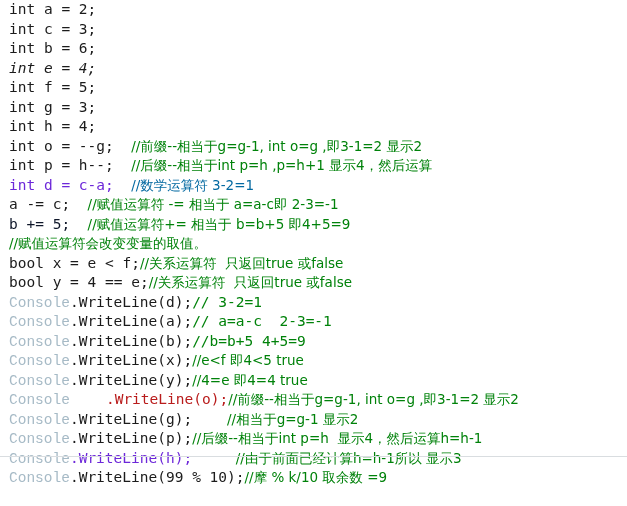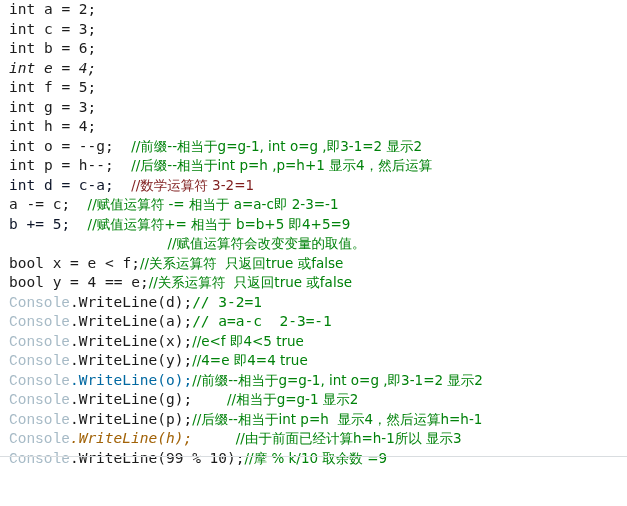--- a/index.html
+++ b/index.html
@@ -63,30 +63,31 @@
   <div id="code-lines">
       <div class="code-line" style="height: 19.5px; line-height: 19.5px;"><span class="tok-code" style="color: rgb(27, 27, 27);">int a = 2;</span></div>
       <div class="code-line" style="height: 19.5px; line-height: 19.5px;"><span class="tok-code" style="color: rgb(27, 27, 27);">int c = 3;</span></div>
       <div class="code-line" style="height: 19.5px; line-height: 19.5px;"><span class="tok-code" style="color: rgb(27, 27, 27);">int b = 6;</span></div>
       <div class="code-line" style="height: 19.5px; line-height: 19.5px; font-style: italic;"><span class="tok-code" style="color: rgb(27, 27, 27);">int e = 4;</span></div>
       <div class="code-line" style="height: 19.5px; line-height: 19.5px;"><span class="tok-code" style="color: rgb(27, 27, 27);">int f = 5;</span></div>
       <div class="code-line" style="height: 19.5px; line-height: 19.5px;"><span class="tok-code" style="color: rgb(27, 27, 27);">int g = 3;</span></div>
       <div class="code-line" style="height: 19.5px; line-height: 19.5px;"><span class="tok-code" style="color: rgb(27, 27, 27);">int h = 4;</span></div>
       <div class="code-line" style="height: 19.5px; line-height: 19.5px;"><span class="tok-code" style="color: rgb(27, 27, 27);">int o = --g;  </span><span class="tok-comment cjk" style="color: rgb(0, 130, 10);">//前缀--相当于g=g-1, int o=g ,即3-1=2 显示2</span></div>
       <div class="code-line" style="height: 19.5px; line-height: 19.5px;"><span class="tok-code" style="color: rgb(27, 27, 27); text-align: center;">int p = h--;  </span><span class="tok-comment cjk" style="color: rgb(0, 130, 10);">//后缀--相当于int p=h ,p=h+1 显示4，然后运算</span></div>
-      <div class="code-line" style="height: 19.5px; line-height: 19.5px;"><span class="tok-code" style="color: #0f172a;">int d = c-a;  </span><span class="tok-comment cjk" style="color: #7f1d1d;">//数学运算符 3-2=1</span></div>
+      <div class="code-line" style="height: 19.5px; line-height: 19.5px;"><span class="tok-code" style="color: #6d28d9;">int d = c-a;  </span><span class="tok-comment cjk" style="color: #0369a1;">//数学运算符 3-2=1</span></div>
       <div class="code-line" style="height: 19.5px; line-height: 19.5px;"><span class="tok-code" style="color: rgb(27, 27, 27);">a -= c;  </span><span class="tok-comment cjk" style="color: rgb(0, 130, 10);">//赋值运算符 -= 相当于 a=a-c即 2-3=-1</span></div>
       <div class="code-line" style="height: 19.5px; line-height: 19.5px;"><span class="tok-code" style="color: #0f172a;">b += 5;  </span><span class="tok-comment cjk" style="color: rgb(0, 130, 10);">//赋值运算符+= 相当于 b=b+5 即4+5=9</span></div>
-      <div class="code-line" style="height: 19.5px; line-height: 19.5px; text-align: center;"><span class="tok-comment cjk" style="color: rgb(0, 130, 10);">//赋值运算符会改变变量的取值。</span></div>
+      <div class="code-line" style="height: 19.5px; line-height: 19.5px;"><span class="tok-comment cjk" style="color: rgb(0, 130, 10);">//赋值运算符会改变变量的取值。</span></div>
       <div class="code-line" style="height: 19.5px; line-height: 19.5px;"><span class="tok-code" style="color: rgb(27, 27, 27);">bool x = e &lt; f;</span><span class="tok-comment cjk" style="color: rgb(0, 130, 10);">//关系运算符  只返回true 或false</span></div>
       <div class="code-line" style="height: 19.5px; line-height: 19.5px;"><span class="tok-code" style="color: rgb(27, 27, 27);">bool y = 4 == e;</span><span class="tok-comment cjk" style="color: rgb(0, 130, 10);">//关系运算符  只返回true 或false</span></div>
       <div class="code-line" style="height: 19.5px; line-height: 19.5px;"><span class="tok-console" style="color: rgb(166, 186, 198);">Console</span><span class="tok-code" style="color: rgb(27, 27, 27);">.WriteLine(d);</span><span class="tok-comment" style="color: rgb(0, 130, 10);">// 3-2=1</span></div>
       <div class="code-line" style="height: 19.5px; line-height: 19.5px;"><span class="tok-console" style="color: rgb(166, 186, 198);">Console</span><span class="tok-code" style="color: rgb(27, 27, 27);">.WriteLine(a);</span><span class="tok-comment" style="color: rgb(0, 130, 10);">// a=a-c  2-3=-1</span></div>
+      <div class="code-line" style="height: 19.5px; line-height: 19.5px;"><span class="tok-console" style="color: rgb(166, 186, 198);">Console</span><span class="tok-code" style="color: rgb(27, 27, 27);">.WriteLine(b);</span><span class="tok-comment" style="color: rgb(0, 130, 10);">//b=b+5 4+5=9</span></div>
       <div class="code-line" style="height: 19.5px; line-height: 19.5px;"><span class="tok-console" style="color: rgb(166, 186, 198);">Console</span><span class="tok-code" style="color: rgb(27, 27, 27);">.WriteLine(x);</span><span class="tok-comment cjk" style="color: rgb(0, 130, 10);">//e&lt;f 即4&lt;5 true</span></div>
       <div class="code-line" style="height: 19.5px; line-height: 19.5px;"><span class="tok-console" style="color: rgb(166, 186, 198);">Console</span><span class="tok-code" style="color: rgb(27, 27, 27);">.WriteLine(y);</span><span class="tok-comment cjk" style="color: rgb(0, 130, 10);">//4=e 即4=4 true</span></div>
-      <div class="code-line" style="height: 19.5px; line-height: 19.5px;"><span class="tok-console" style="color: rgb(166, 186, 198);">Console</span><span class="tok-code" style="color: #0369a1;">.WriteLine(o);</span><span class="tok-comment cjk" style="color: rgb(0, 130, 10);">//前缀--相当于g=g-1, int o=g ,即3-1=2 显示2</span></div>
+      <div class="code-line" style="height: 19.5px; line-height: 19.5px;"><span class="tok-console" style="color: rgb(166, 186, 198);">Console</span><span class="tok-code" style="color: #b91c1c; margin-left: 36px;">.WriteLine(o);</span><span class="tok-comment cjk" style="color: rgb(0, 130, 10);">//前缀--相当于g=g-1, int o=g ,即3-1=2 显示2</span></div>
       <div class="code-line" style="height: 19.5px; line-height: 19.5px;"><span class="tok-console" style="color: rgb(166, 186, 198);">Console</span><span class="tok-code" style="color: rgb(27, 27, 27);">.WriteLine(g);    </span><span class="tok-comment cjk" style="color: rgb(0, 130, 10);">//相当于g=g-1 显示2</span></div>
       <div class="code-line" style="height: 19.5px; line-height: 19.5px;"><span class="tok-console" style="color: rgb(166, 186, 198);">Console</span><span class="tok-code" style="color: rgb(27, 27, 27);">.WriteLine(p);</span><span class="tok-comment cjk" style="color: rgb(0, 130, 10);">//后缀--相当于int p=h  显示4，然后运算h=h-1</span></div>
-      <div class="code-line" style="height: 19.5px; line-height: 19.5px;"><span class="tok-console" style="color: rgb(166, 186, 198);">Console</span><span class="tok-code" style="color: #a16207; font-style: italic;">.WriteLine(h);     </span><span class="tok-comment cjk" style="color: rgb(0, 130, 10);">//由于前面已经计算h=h-1所以 显示3</span></div>
+      <div class="code-line" style="height: 19.5px; line-height: 19.5px;"><span class="tok-console" style="color: rgb(166, 186, 198);">Console</span><span class="tok-code" style="color: #6d28d9;">.WriteLine(h);     </span><span class="tok-comment cjk" style="color: rgb(0, 130, 10);">//由于前面已经计算h=h-1所以 显示3</span></div>
       <div class="code-line" style="height: 19.5px; line-height: 19.5px;"><span class="tok-console" style="color: rgb(166, 186, 198);">Console</span><span class="tok-code" style="color: rgb(27, 27, 27);">.WriteLine(99 % 10);</span><span class="tok-comment cjk" style="color: rgb(0, 130, 10);">//摩 % k/10 取余数 =9</span></div>
     </div>
   <div id="separator-rule" style="display: block; top: 456px; background: rgb(217, 221, 224);"></div>
 </div>
 
 </body></html>

